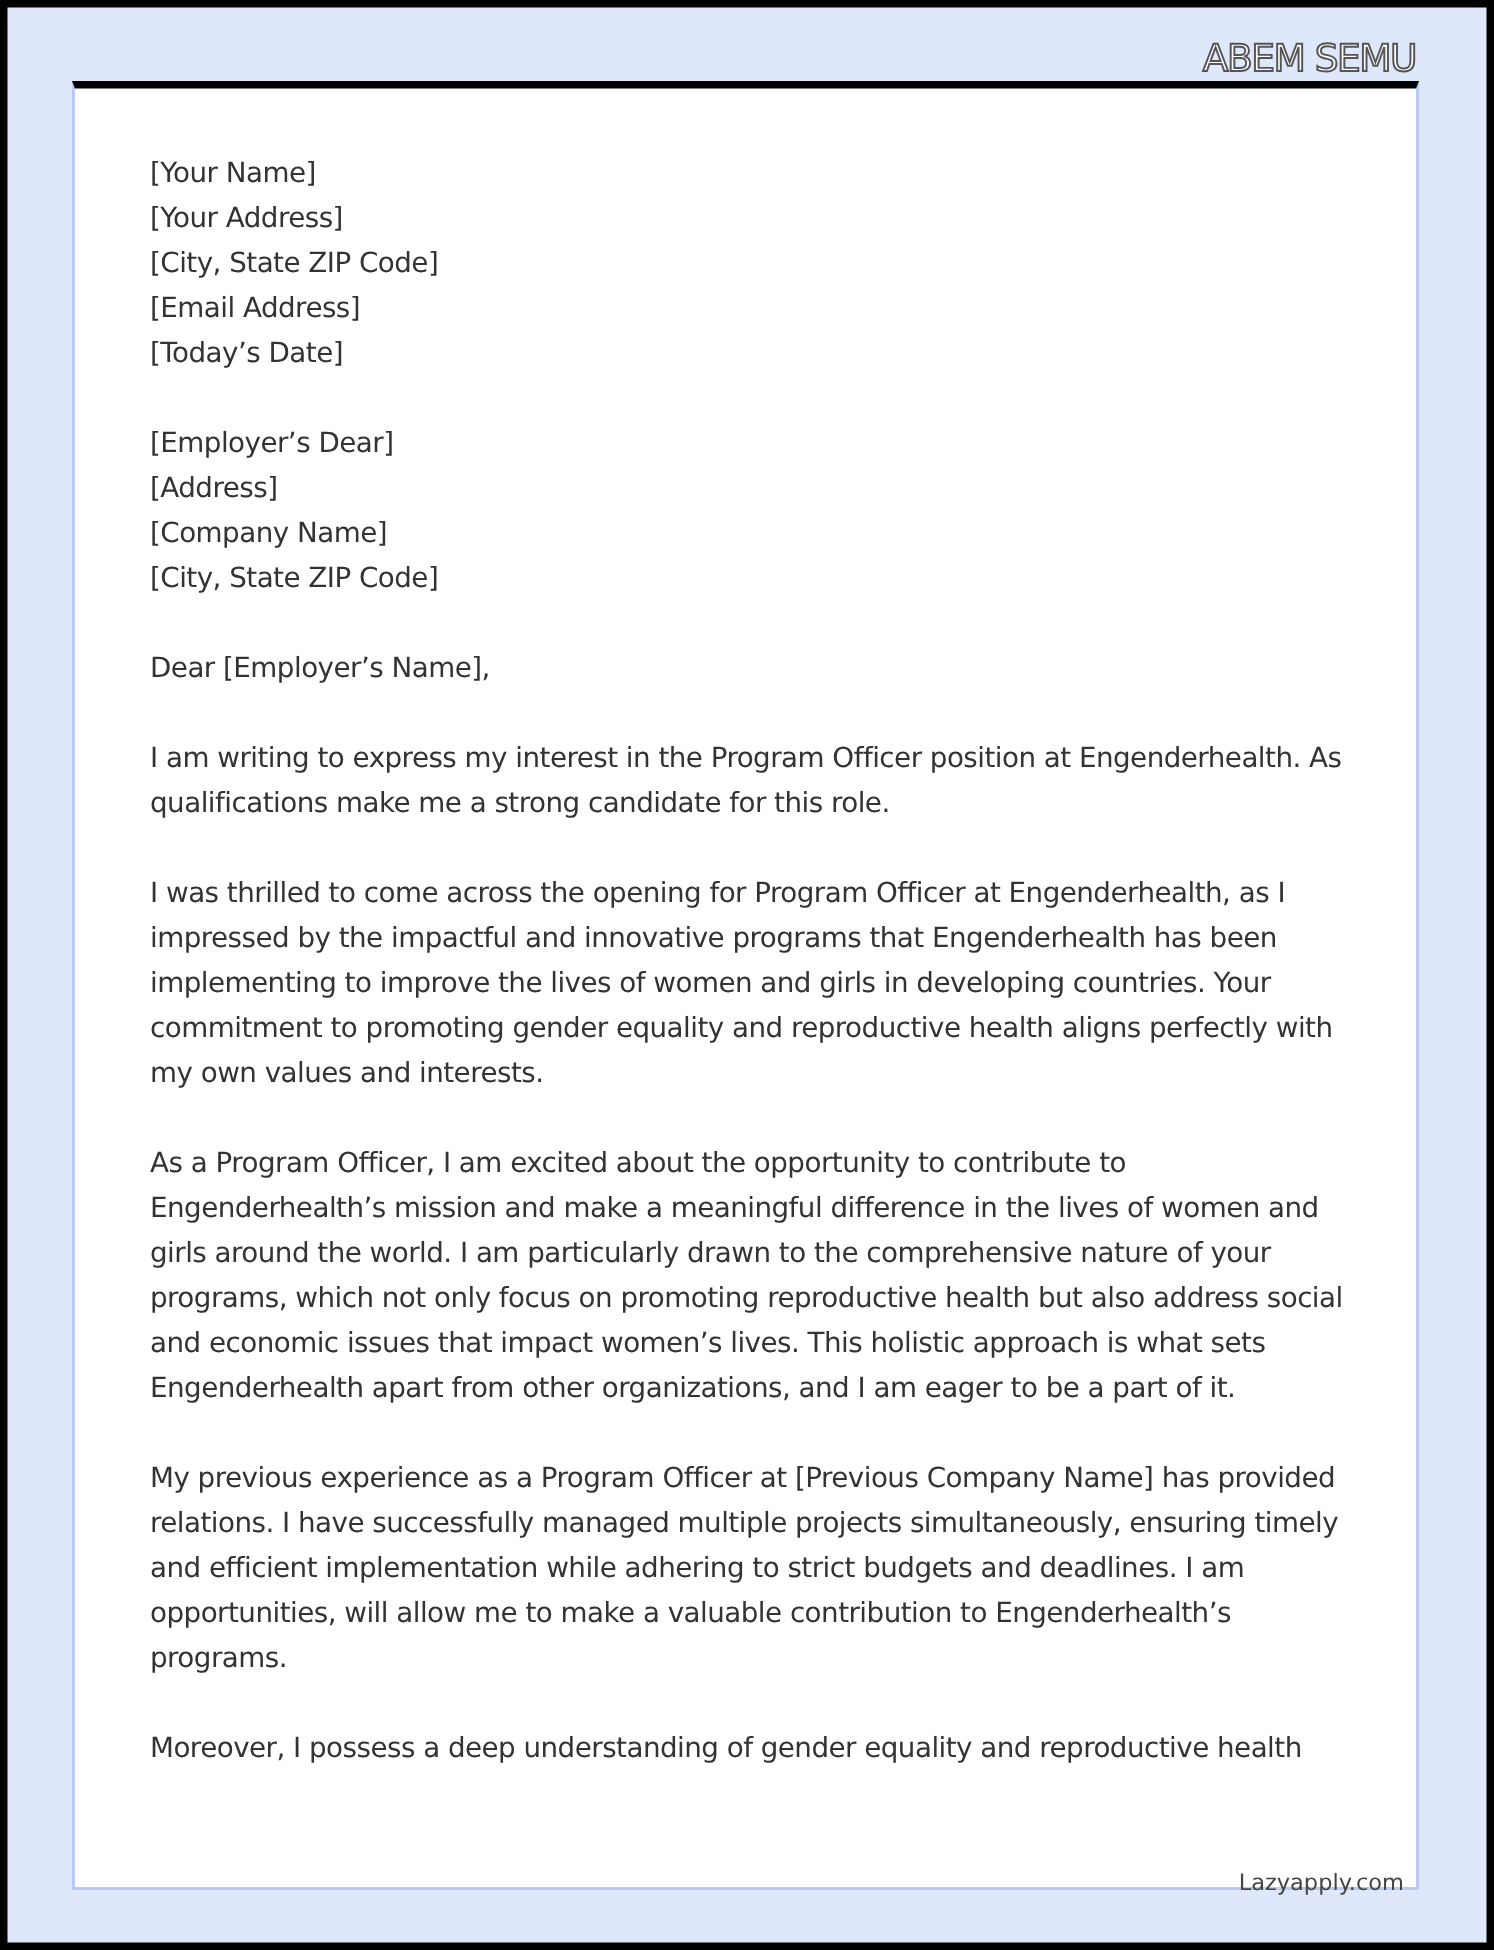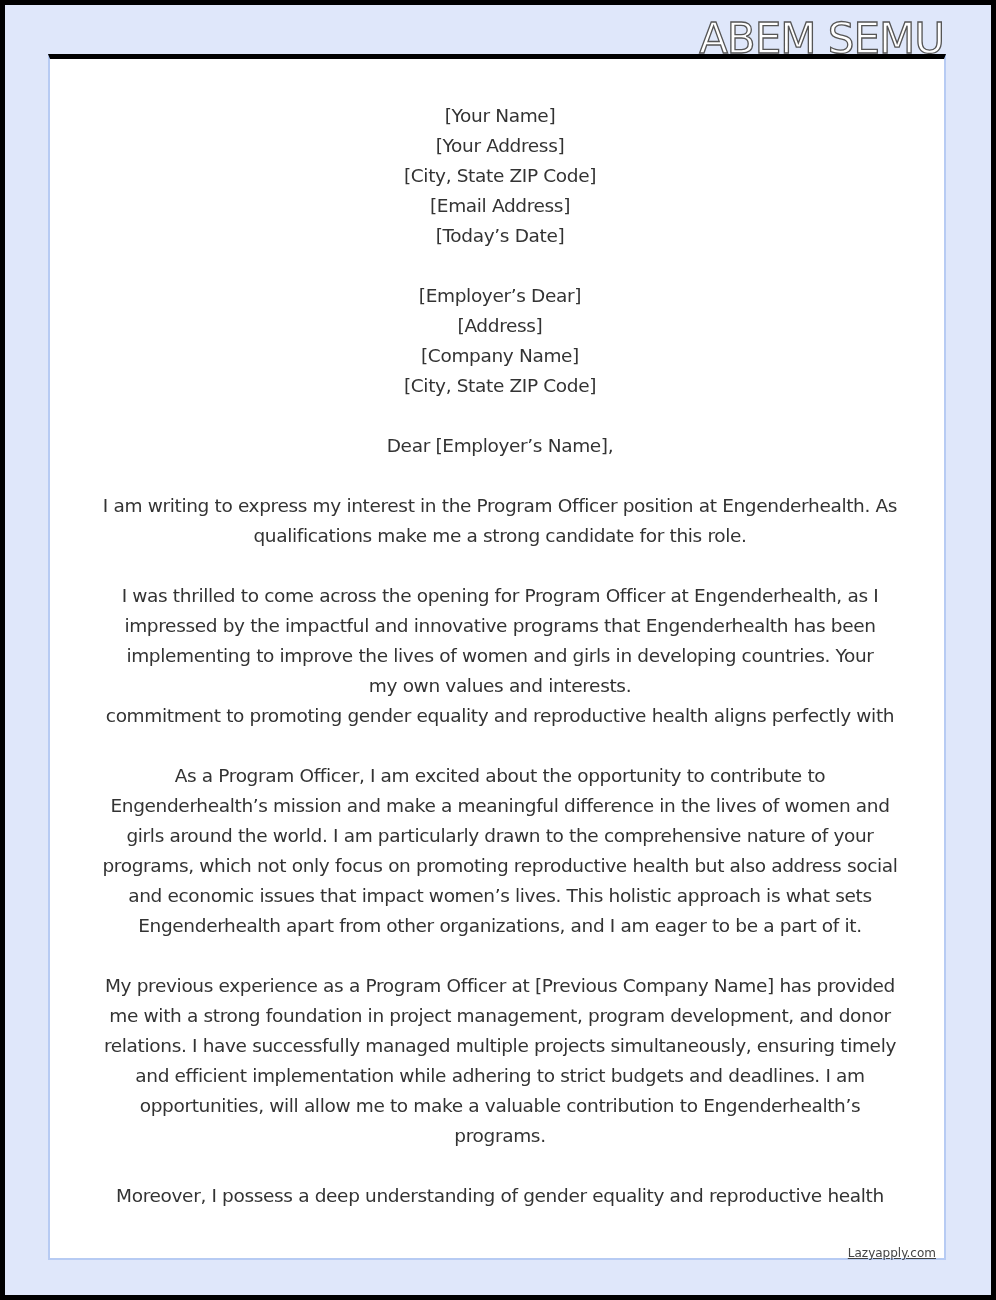--- a/index.html
+++ b/index.html
@@ -8,44 +8,44 @@
     background:#000;
     font-family:"DejaVu Sans", sans-serif;
   }
   .frame {
     position:absolute; left:5px; top:5px; width:986px; height:1290px;
     background:#dfe7fa; overflow:hidden;
   }
   .brand {
     position:absolute; right:47px; top:12px;
     font-family:"DejaVu Sans", sans-serif;
-    font-size:42px; letter-spacing:-1px;
+    font-size:25px; letter-spacing:-1px;
     color:#fff;
     -webkit-text-stroke:1.3px #555;
     line-height:44px;
   }
   .card {
     position:absolute; left:43px; top:49px; width:898px; height:1206px;
     background:#fff;
     border-top:5px solid #000;
     border-left:2px solid #b7cbf3;
     border-right:2px solid #b7cbf3;
     border-bottom:2px solid #b7cbf3;
     box-sizing:border-box;
   }
   .letter {
     position:absolute; left:95px; top:96px; width:800px;
     font-size:18.5px; line-height:30px; color:#333;
     white-space:nowrap; letter-spacing:-0.35px;
   }
   .letter .block { margin:0 0 30px 0; }
-  .letter .line { display:block; height:30px;text-align:center; }
+  .letter .line { display:block; height:30px; }
   .watermark {
     position:absolute; right:55px; top:1241px;
-    font-size:12px; color:#444;text-decoration:underline;
+    font-size:15px; color:#444;
   }
 </style>
 </head>
 <body>
 
 <div class="frame">
   <div class="brand">ABEM SEMU</div>
 
   <div class="card"></div>
   <div class="watermark">Lazyapply.com</div>
@@ -68,34 +68,33 @@
       <span class="line">Dear [Employer’s Name],</span>
     </div>
     <div class="block">
       <span class="line">I am writing to express my interest in the Program Officer position at Engenderhealth. As</span>
       <span class="line">qualifications make me a strong candidate for this role.</span>
     </div>
     <div class="block">
       <span class="line">I was thrilled to come across the opening for Program Officer at Engenderhealth, as I</span>
       <span class="line">impressed by the impactful and innovative programs that Engenderhealth has been</span>
       <span class="line">implementing to improve the lives of women and girls in developing countries. Your</span>
+      <span class="line">commitment to promoting gender equality and reproductive health aligns perfectly with</span>
       <span class="line">my own values and interests.</span>
-      <span class="line">commitment to promoting gender equality and reproductive health aligns perfectly with</span>
     </div>
     <div class="block">
       <span class="line">As a Program Officer, I am excited about the opportunity to contribute to</span>
       <span class="line">Engenderhealth’s mission and make a meaningful difference in the lives of women and</span>
       <span class="line">girls around the world. I am particularly drawn to the comprehensive nature of your</span>
       <span class="line">programs, which not only focus on promoting reproductive health but also address social</span>
       <span class="line">and economic issues that impact women’s lives. This holistic approach is what sets</span>
       <span class="line">Engenderhealth apart from other organizations, and I am eager to be a part of it.</span>
     </div>
     <div class="block">
       <span class="line">My previous experience as a Program Officer at [Previous Company Name] has provided</span>
-      <span class="line">me with a strong foundation in project management, program development, and donor</span>
       <span class="line">relations. I have successfully managed multiple projects simultaneously, ensuring timely</span>
       <span class="line">and efficient implementation while adhering to strict budgets and deadlines. I am</span>
       <span class="line">opportunities, will allow me to make a valuable contribution to Engenderhealth’s</span>
       <span class="line">programs.</span>
     </div>
     <div class="block">
       <span class="line">Moreover, I possess a deep understanding of gender equality and reproductive health</span>
     </div>
   </div>
 </div>

